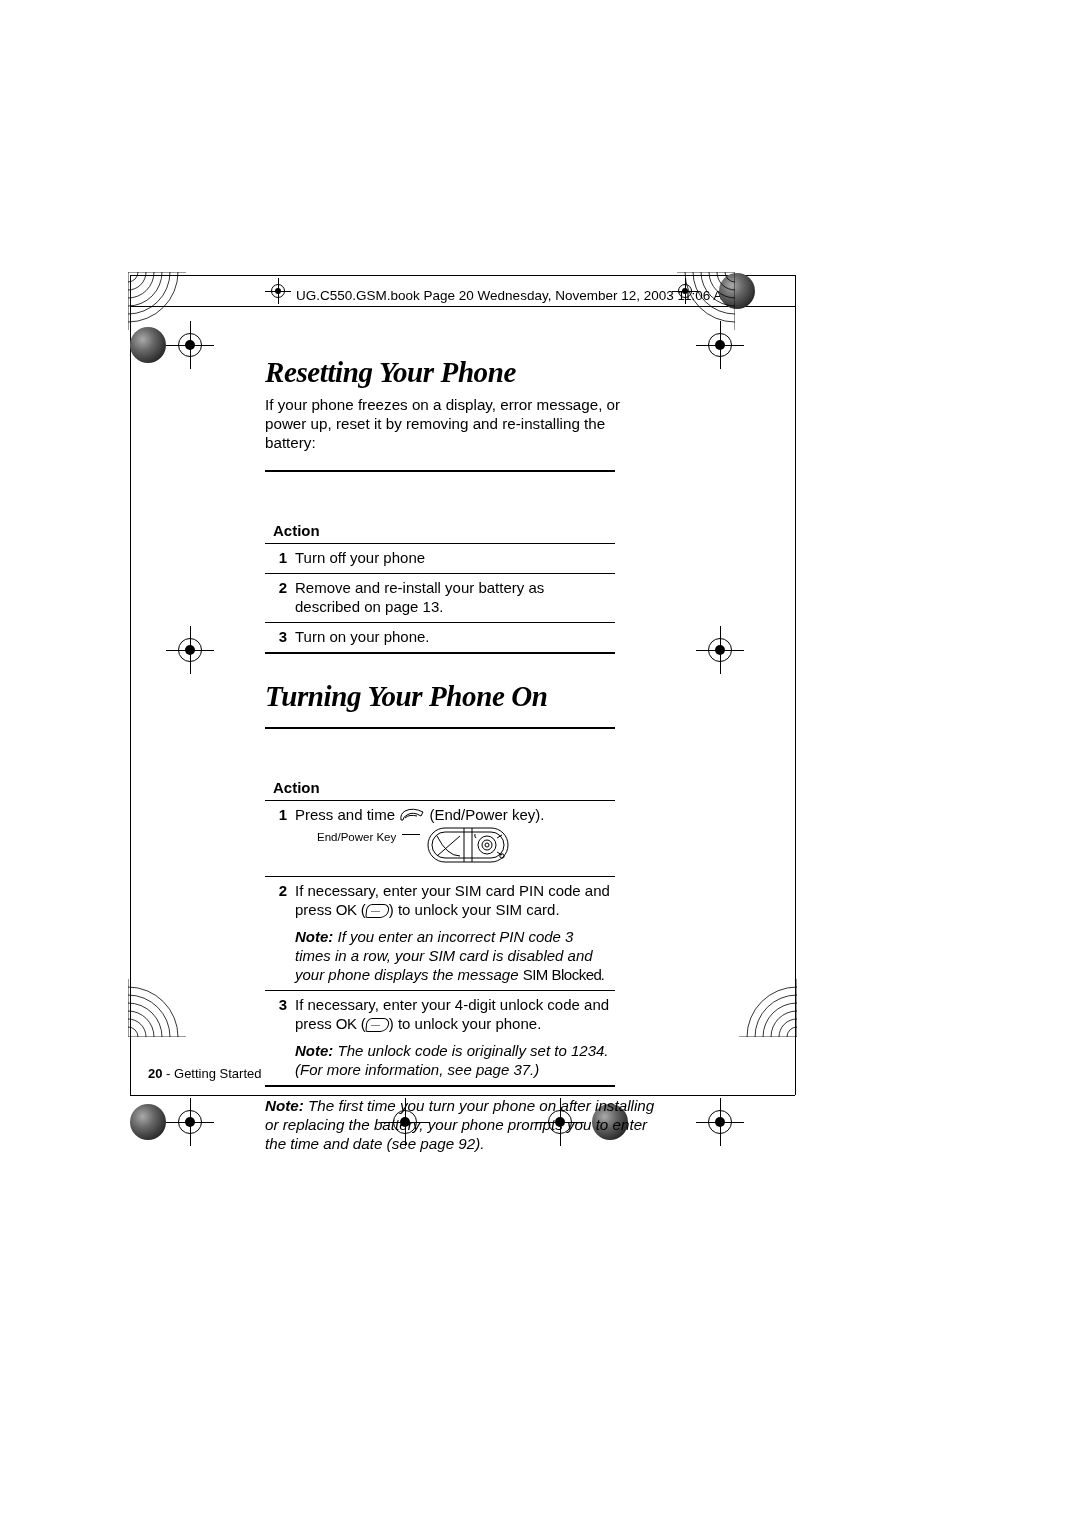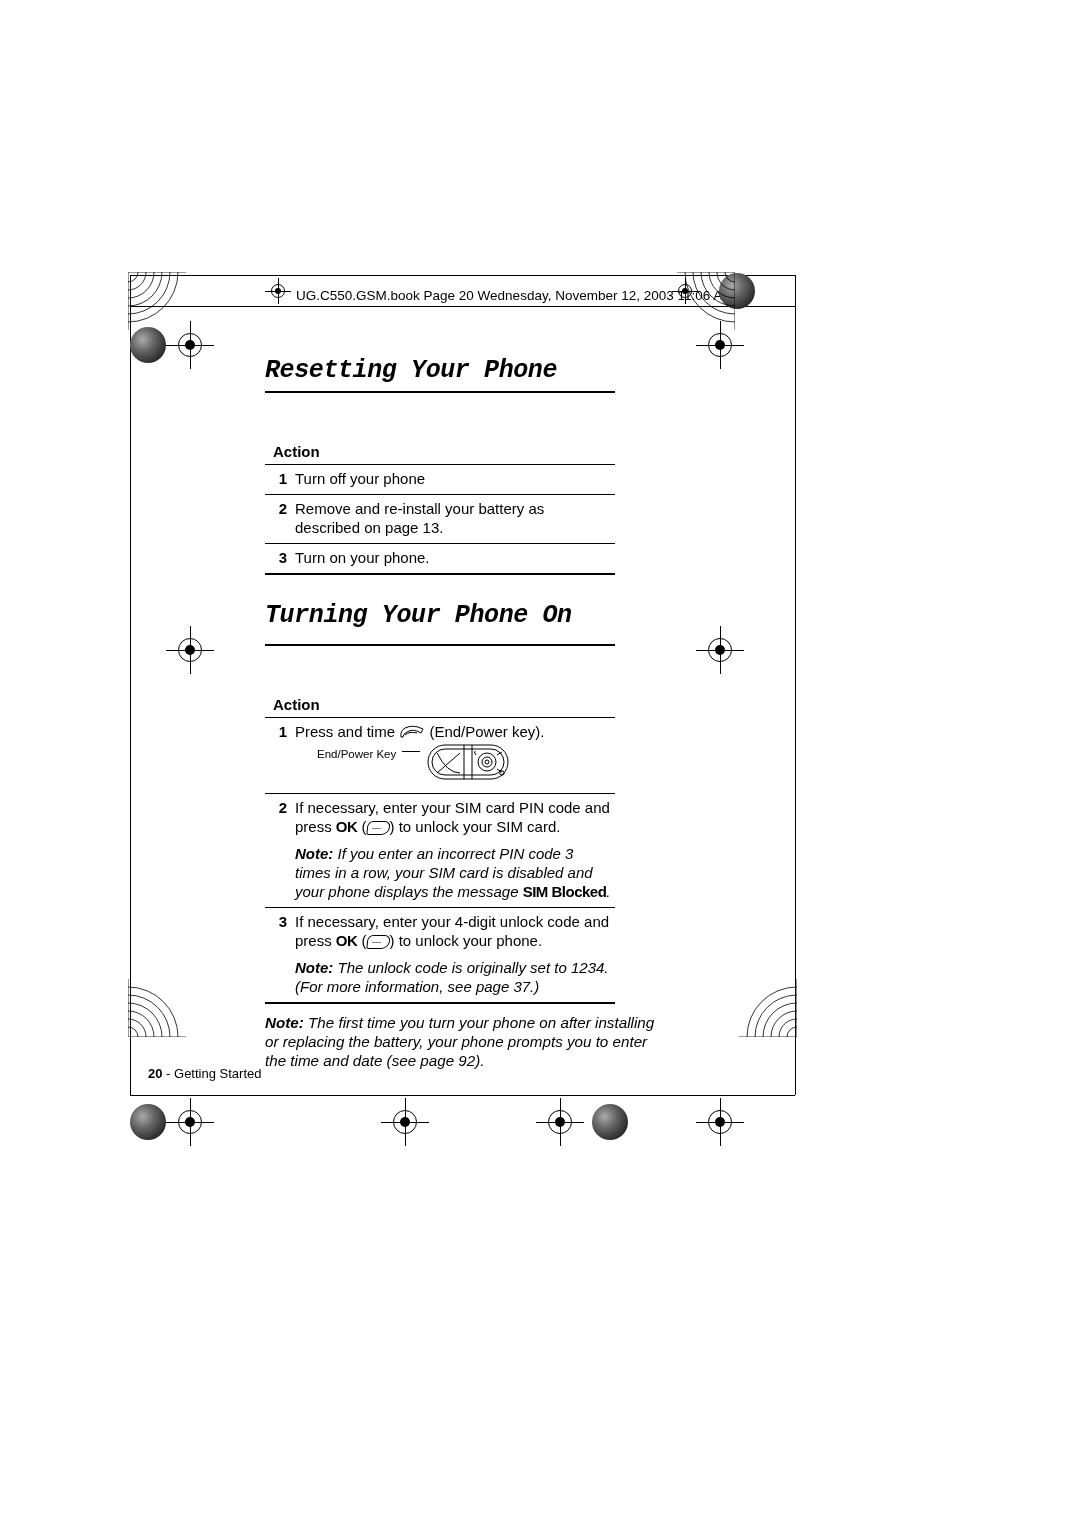--- a/index.html
+++ b/index.html
@@ -87,24 +87,24 @@
 
   
   .content {
     position: absolute;
     left: 265px;
     top: 356px;
     width: 395px;
   }
   h1.sect {
     margin: 0 0 6px 0;
-    font-family: Liberation Mono, monospace;
+    font-family: Liberation Serif, serif;
     font-weight: bold;
     font-style: italic;
-    font-size: 25px;
+    font-size: 29px;
     letter-spacing: -0.4px;
   }
   .para {
     font-size: 15.2px;
     line-height: 19px;
     margin: 0 0 18px 0;
   }
 
   
   .action-table {
@@ -144,21 +144,21 @@
     border: 1px solid #000;
     border-radius: 10px 10px 14px 4px / 10px 10px 14px 4px;
     font-size: 9px;
     line-height: 12px;
     padding: 0 8px 0 4px;
     vertical-align: 1px;
     transform: skewX(-6deg);
   }
   .ok-strong {
     font-family: Arial, Helvetica, sans-serif;
-    font-weight: 700;
+    font-weight: 400;
     letter-spacing: -0.5px;
     margin-top: 24px;
   }
 
   .footer {
     position: absolute;
     left: 148px;
     top: 1066px;
     font-size: 13px;
   }
@@ -344,20 +344,21 @@
         <path d="M34,0 A34,34 0 0 1 0,34"></path>
         <path d="M42,0 A42,42 0 0 1 0,42"></path>
         <path d="M50,0 A50,50 0 0 1 0,50"></path>
       </g>
     </svg>
   </div>
 
   <div class="content">
 
     <h1 class="sect">Resetting Your Phone</h1>
+    <p class="para">If your phone freezes on a display, error message, or power up, reset it by removing and re-installing the battery:</p>
 
     <div class="action-table">
       <div class="thead">Action</div>
       <div class="row">
         <div class="num">1</div>
         <div class="cell">Turn off your phone</div>
       </div>
       <div class="row">
         <div class="num">2</div>
         <div class="cell">Remove and re-install your battery as described on page 13.</div>

